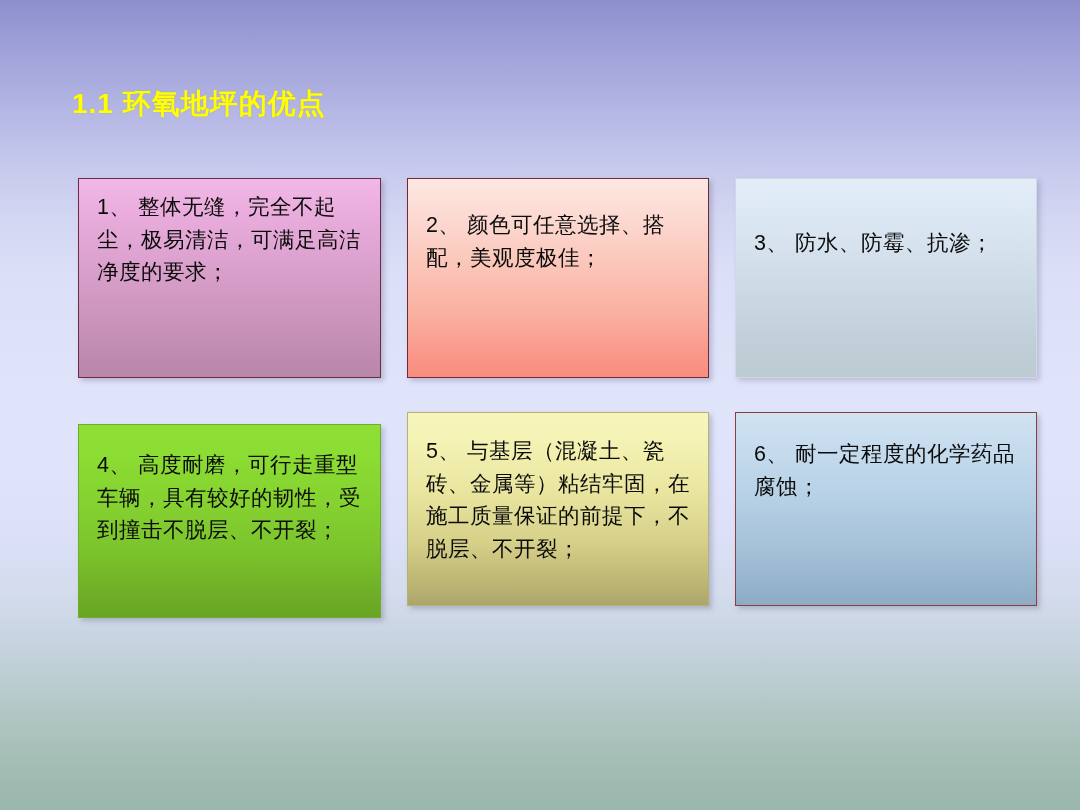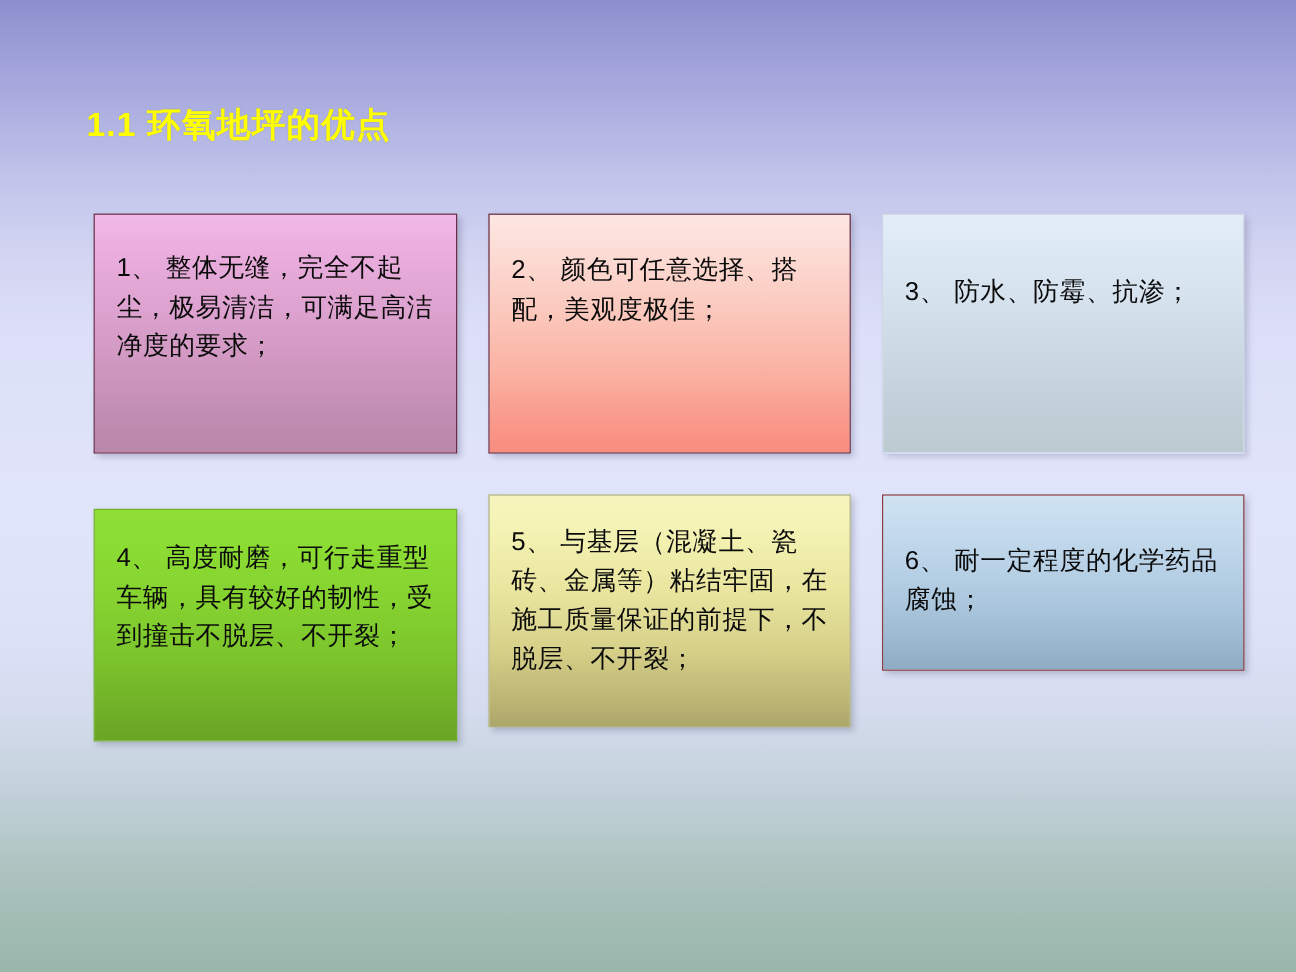--- a/index.html
+++ b/index.html
@@ -83,21 +83,21 @@
     white-space: pre-wrap;
     word-break: break-all;
   }
 
   
   #card-1 {
     left: 78px; top: 178px; width: 303px; height: 200px;
     border: 1.6px solid #6d2a46;
     background: linear-gradient(to bottom, #f0b9e6 0%, #ebaedf 14%, #dda2cf 40%, #cc95bd 68%, #bf8bb0 88%, #b887aa 100%);
     box-shadow: 3px 3px 5px rgba(90,90,120,0.30);
-    padding-top: 28px;
+    padding-top: 12px;
   }
   #card-2 {
     left: 407px; top: 178px; width: 302px; height: 200px;
     border: 1.6px solid #6d2a3a;
     background: linear-gradient(to bottom, #fde7e2 0%, #fcdcd5 16%, #fbc7bb 42%, #fab0a0 68%, #f9988a 88%, #f88d7e 100%);
     box-shadow: 3px 3px 5px rgba(90,90,120,0.30);
     padding-top: 30px;
   }
   #card-3 {
     left: 735px; top: 178px; width: 302px; height: 200px;
@@ -117,25 +117,25 @@
     margin-top: 12px;
   }
   #card-5 {
     left: 407px; top: 412px; width: 302px; height: 194px;
     border: 1px solid #b3b277;
     background: linear-gradient(to bottom, #f7f5bd 0%, #f4f2b3 16%, #eae6a0 40%, #d7d18a 66%, #bdb674 88%, #ada66a 100%);
     box-shadow: 3px 3px 5px rgba(90,90,120,0.30);
     padding-top: 22px;
   }
   #card-6 {
-    left: 735px; top: 412px; width: 302px; height: 147px;
+    left: 735px; top: 412px; width: 302px; height: 194px;
     border: 1.6px solid #8a4042;
     background: linear-gradient(to bottom, #cfe3f1 0%, #c7dcee 16%, #b9d2e7 40%, #a8c4db 66%, #97b5cd 88%, #8eabc4 100%);
     box-shadow: 3px 3px 5px rgba(90,90,120,0.30);
-    padding-top: 38px;
+    padding-top: 25px;
   }
 </style>
 </head>
 <body>
 
 <div id="slide">
 
   <div id="title">1.1 环氧地坪的优点</div>
 
   <div class="card" id="card-1">

